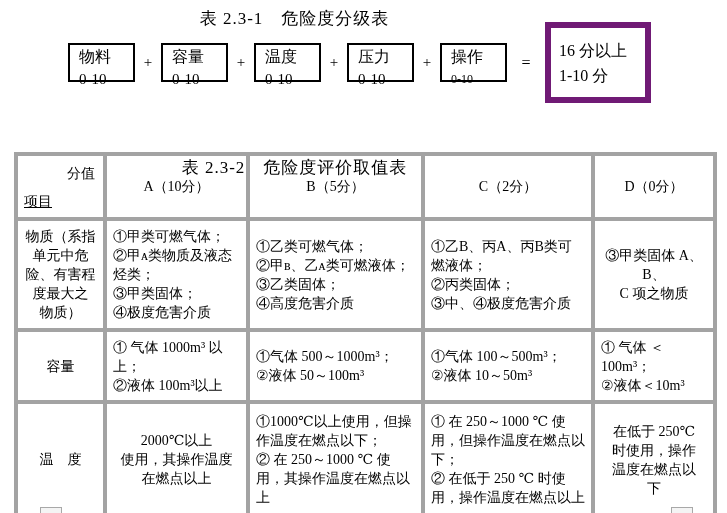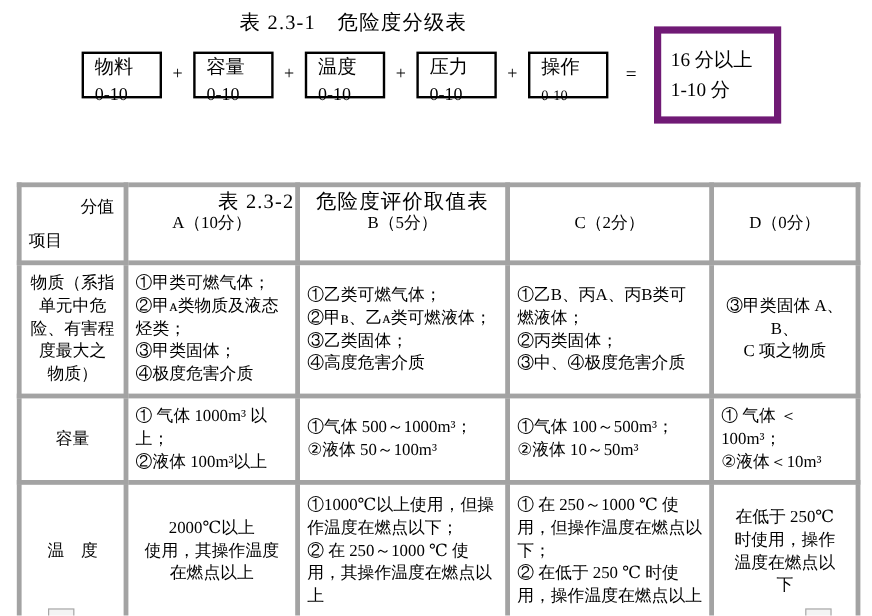--- a/index.html
+++ b/index.html
@@ -42,21 +42,21 @@
     border:2px solid #000;
   }
   table.rating td {
     border:4px solid #a3a3a3; font-size:14px; line-height:19px;
     padding:2px 6px; vertical-align:middle; white-space:pre-line;
     overflow:hidden;
   }
   td.center { text-align:center; }
   td.corner { position:relative; }
   .corner-tr { position:absolute; top:8px; right:8px; font-size:14px; }
-  .corner-bl { position:absolute; bottom:6px; left:6px; font-size:14px; }
+  .corner-bl { position:absolute; bottom:6px; left:6px; font-size:14px;text-decoration:underline; }
 
   .frag {
     position:absolute; height:10px; width:22px;
     border:1px solid #a8a8a8; background:#f4f4f4; box-sizing:border-box;
   }
   #frag-left  { left:40px;  top:507px; }
   #frag-right { left:671px; top:507px; }
 </style>
 </head>
 <body>

